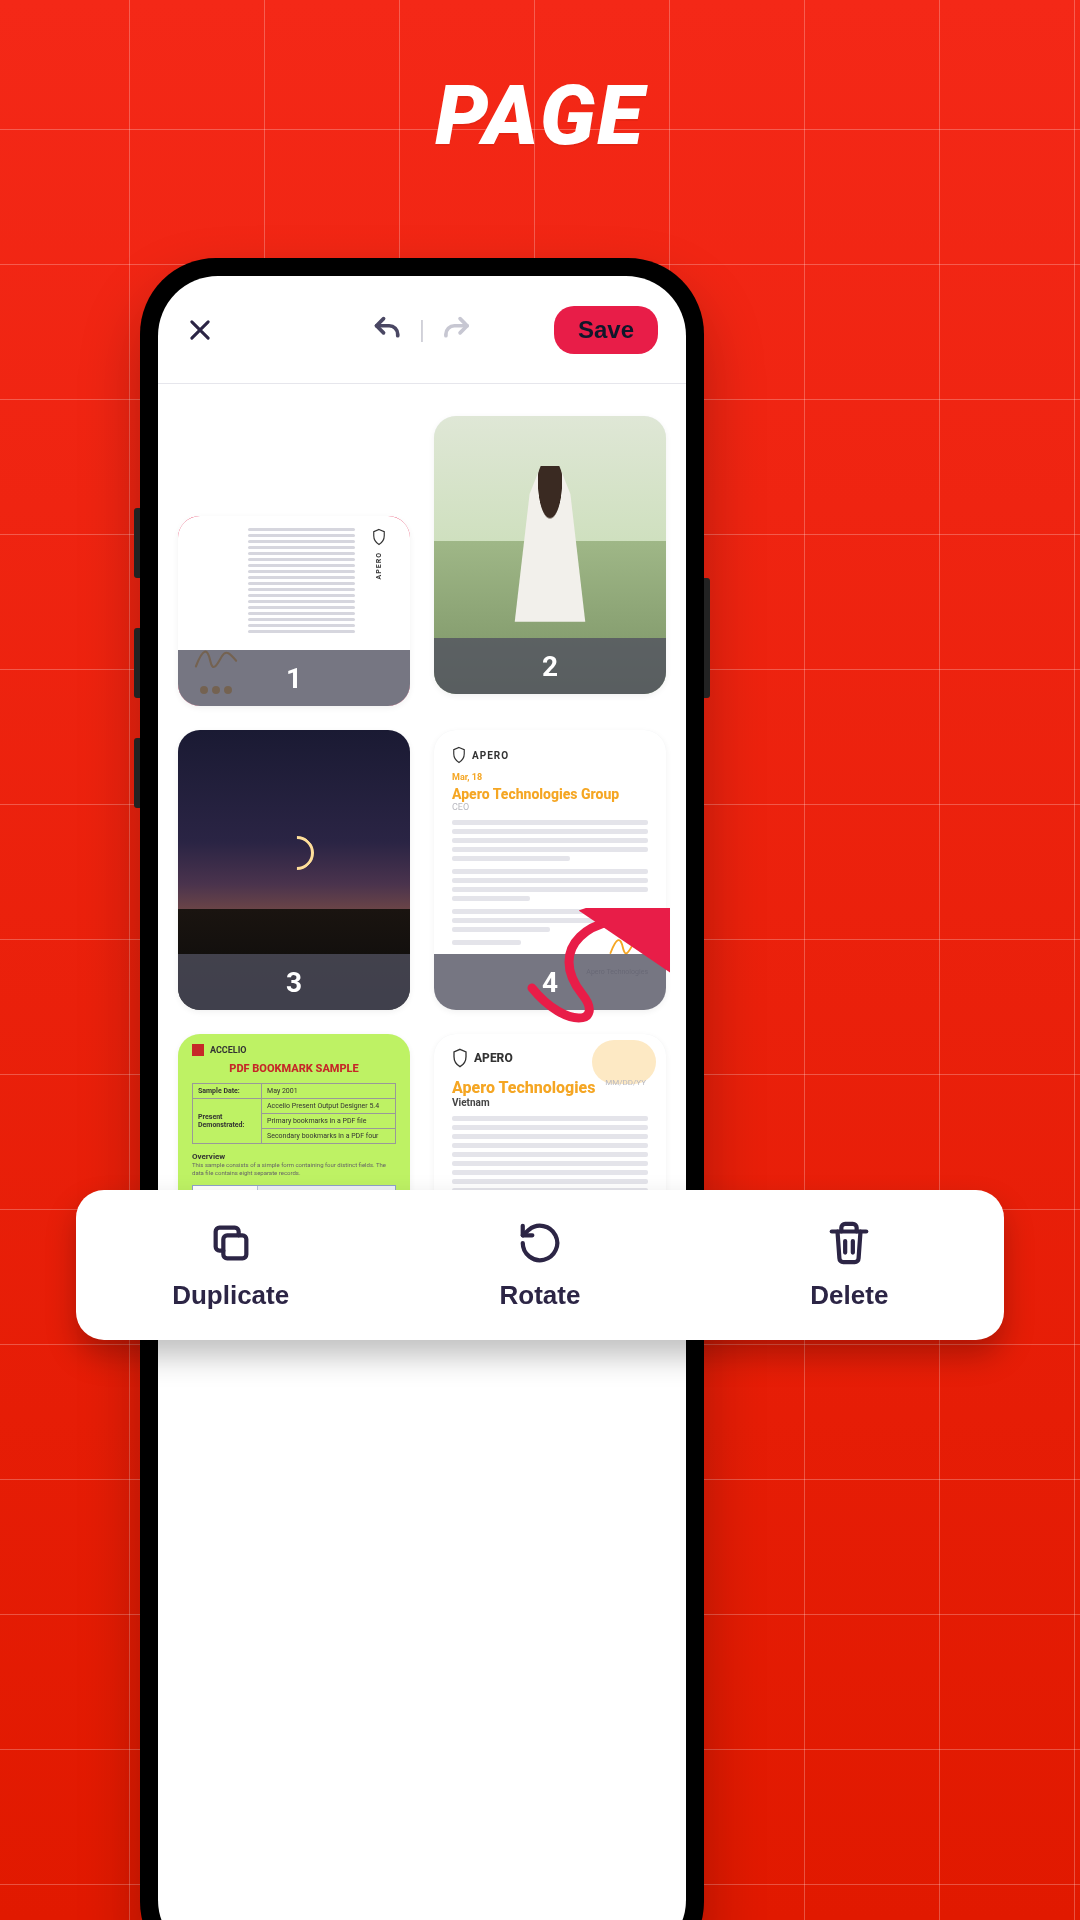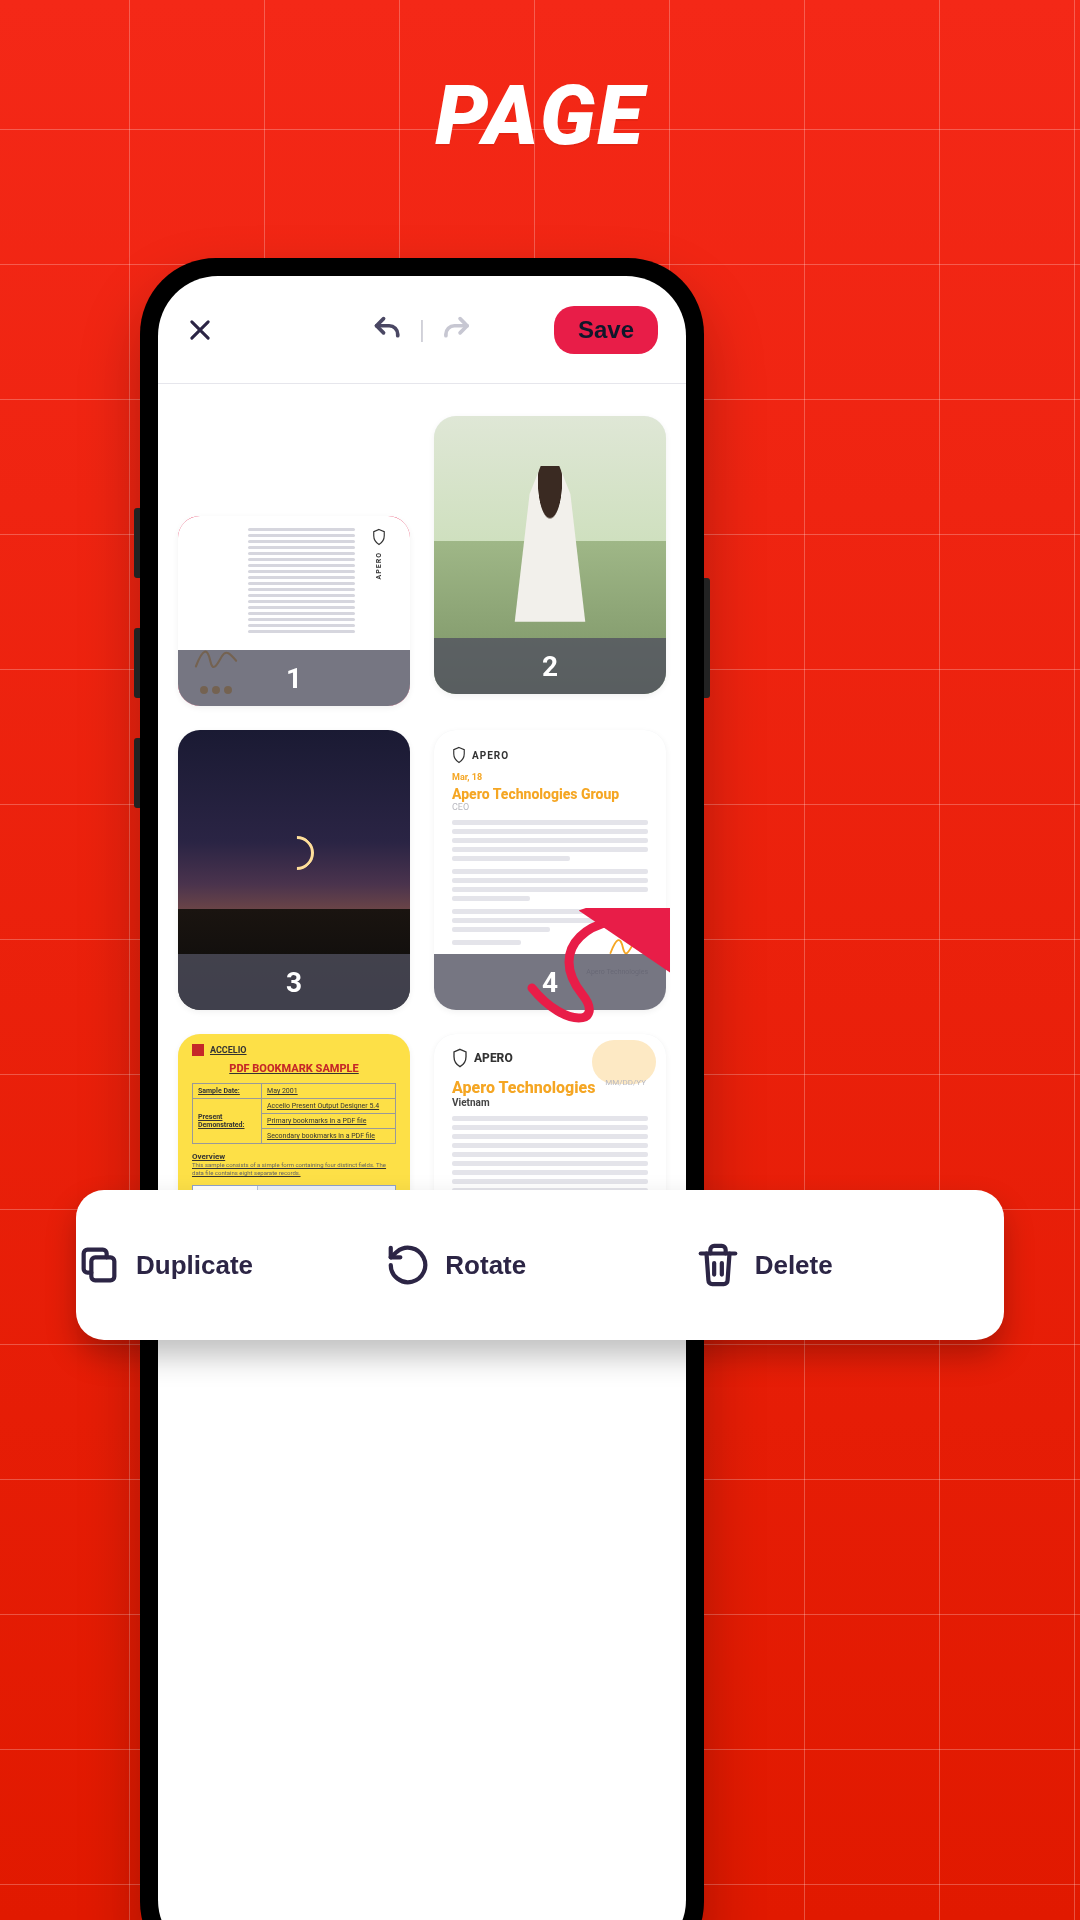--- a/index.html
+++ b/index.html
@@ -124,21 +124,21 @@
 .doc4 .brand4 svg { width:14px; height:18px; }
 .doc4 .date { color:#f5a623; font-size:9px; margin:8px 0 4px; font-weight:700; }
 .doc4 .title4 { color:#f5a623; font-size:14px; font-weight:800; }
 .doc4 .sub4 { color:#b9b9c0; font-size:9px; margin-bottom:8px; }
 .doc4 .para span { display:block; height:5px; background:#e4e4ea; margin:4px 0; border-radius:2px; }
 .doc4 .sig4 { position:absolute; right:18px; bottom:48px; color:#f5a623; }
 .doc4 .sig4 svg { width:40px; height:34px; }
 .doc4 .sig4name { position:absolute; right:18px; bottom:34px; font-size:7px; color:#bdbdc4; }
 
 
-.doc5 { position:absolute; inset:0; background:#fde047; padding:10px 14px; font-size:8px; color:#333;text-decoration:underline; }
+.doc5 { position:absolute; inset:0; background:#bef264; padding:10px 14px; font-size:8px; color:#333; }
 .doc5 .hdr5 { display:flex; align-items:center; gap:6px; font-size:9px; font-weight:700; margin-bottom:6px; }
 .doc5 .hdr5 .sq { width:12px; height:12px; background:#c62828; }
 .doc5 .title5 { text-align:center; color:#c62828; font-weight:800; font-size:11px; margin-bottom:8px; }
 .doc5 table { width:100%; border-collapse:collapse; font-size:7px; }
 .doc5 td { border:1px solid #999; padding:3px 5px; }
 .doc5 .tdlabel { width:34%; font-weight:700; }
 .doc5 .ov { font-weight:700; margin-top:8px; }
 .doc5 .ovtxt { font-size:6px; color:#666; line-height:1.3; }
 .doc5 .winbox { margin-top:8px; height:96px; background:#eef2f7; border:1px solid #8fa2c8; display:flex; }
 .doc5 .tree { width:32%; border-right:1px solid #b5c3db; background:#fff; padding:4px; font-size:6px; line-height:1.4; }
@@ -166,21 +166,21 @@
 .swap-arrow { position:absolute; top:632px; left:352px; width:160px; height:140px; pointer-events:none; }
 
 
 .action-bar {
   position:absolute; left:76px; right:76px; bottom:580px;
   height:150px; background:#fff; border-radius:28px;
   box-shadow:0 16px 30px rgba(0,0,0,.25);
   display:flex; align-items:center; justify-content:space-around;
 }
 .action {
-  flex:1; display:flex; flex-direction:row; align-items:center; gap:14px;
+  flex:1; display:flex; flex-direction:column; align-items:center; gap:14px;
   background:none; border:none; cursor:pointer;
 }
 .action svg { width:46px; height:46px; color:#2c2545; }
 .action-label { font-size:26px; font-weight:600; color:#2c2545; }
 
 
 .shield { fill:none; stroke:#333; stroke-width:2; }
 </style>
 </head>
 <body>
@@ -330,21 +330,21 @@
                   <td>May 2001</td>
                 </tr>
             <tr>
                   <td class="tdlabel" rowspan="3">Present Demonstrated:</td>
                   <td>Accelio Present Output Designer 5.4</td>
                 </tr>
             <tr>
                   <td>Primary bookmarks in a PDF file</td>
                 </tr>
             <tr>
-                  <td>Secondary bookmarks in a PDF file</td>
+                  <td>Secondary bookmarks in a PDF four</td>
                 </tr>
           </tbody>
             </table>
           <div class="ov">Overview</div>
           <div class="ovtxt">This sample consists of a simple form containing four distinct fields. The data file contains eight separate records.</div>
           <div class="winbox">
             <div class="tree">
               <div class="treeitem">▸ Invoice 1</div>
               <div class="treeitem">▸ Invoice 2</div>
               <div class="treeitem">▸ Invoice 3</div>

